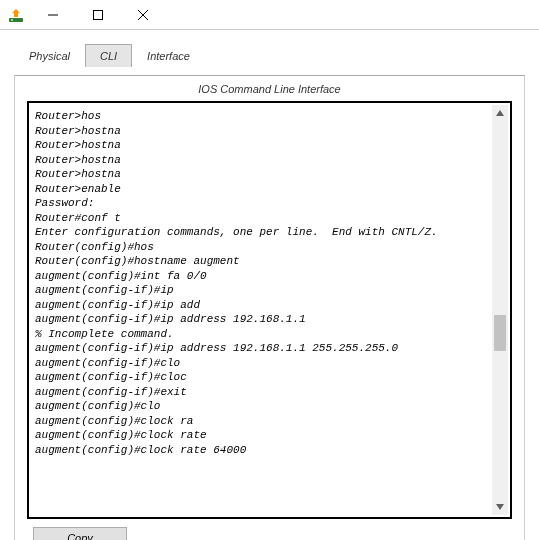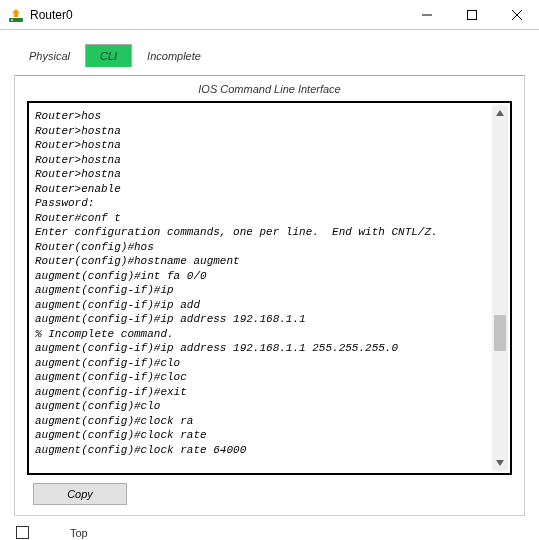--- a/index.html
+++ b/index.html
@@ -53,21 +53,21 @@
       padding: 5px 14px;
       font-size: 11px;
       color: #333;
       border: 1px solid transparent;
       border-bottom: none;
       cursor: pointer;
       position: relative;
     }
     .tab.active {
       border-color: #aaa;
-      background: #22c55e;
+      background: #e5e5e5;
       z-index: 2;
     }
     .tab-panel {
       border: 1px solid #ccc;
       margin: 8px 14px 0 14px;
       background: #fff;
       position: relative;
       padding: 0;
     }
     .ios-heading {
@@ -76,21 +76,21 @@
       color: #333;
       padding: 7px 0 6px 0;
     }
     .cli-wrap {
       margin: 0 12px 0 12px;
       position: relative;
     }
     .cli-area {
       border: 2px solid #000;
       width: 100%;
-      height: 374px;
+      height: 418px;
       font-family: "Courier New", monospace;
       font-size: 11px;
       line-height: 14.5px;
       color: #000;
       padding: 6px 18px 6px 6px;
       white-space: pre;
       overflow: hidden;
       position: relative;
       background: #fff;
     }
@@ -167,21 +167,20 @@
 <body>
 
 <div class="titlebar">
   <div class="titlebar-icon">
     <svg width="16" height="16" viewBox="0 0 16 16">
       <rect x="1" y="11" width="14" height="4" rx="1" fill="#2e7d32"></rect>
       <rect x="3" y="12" width="2" height="2" fill="#a5d6a7"></rect>
       <path d="M8 2 L12 6 L10 6 L10 10 L6 10 L6 6 L4 6 Z" fill="#ff9800"></path>
     </svg>
   </div>
-  <div class="titlebar-title">Router0</div>
   <div class="titlebar-controls">
     <div class="titlebar-btn">
       <svg width="10" height="10">
           <line x1="0" y1="5" x2="10" y2="5" stroke="#000" stroke-width="1"></line>
         </svg>
     </div>
     <div class="titlebar-btn">
       <svg width="10" height="10">
           <rect x="0.5" y="0.5" width="9" height="9" fill="none" stroke="#000" stroke-width="1"></rect>
         </svg>
@@ -192,21 +191,21 @@
           <line x1="10" y1="0" x2="0" y2="10" stroke="#000" stroke-width="1"></line>
         </svg>
     </div>
   </div>
 </div>
 
 <div style="position:relative;font-style:italic;">
   <div class="tabs-row">
     <div class="tab">Physical</div>
     <div class="tab active">CLI</div>
-    <div class="tab">Incomplete</div>
+    <div class="tab">Interface</div>
   </div>
 
   <div class="tab-panel" style="border-top:1px solid #aaa;">
     <div class="ios-heading">IOS Command Line Interface</div>
 
     <div class="cli-wrap">
       <div class="cli-area" id="cli-area"><div style="white-space: pre;">Router&gt;hos
 Router&gt;hostna
 Router&gt;hostna
 Router&gt;hostna

